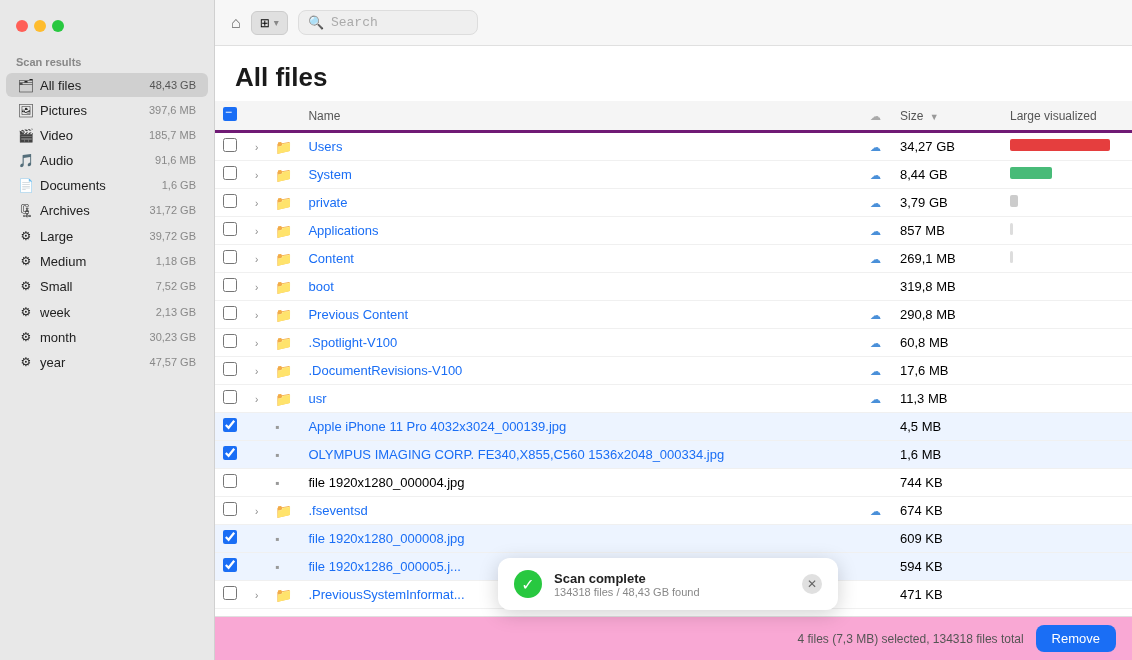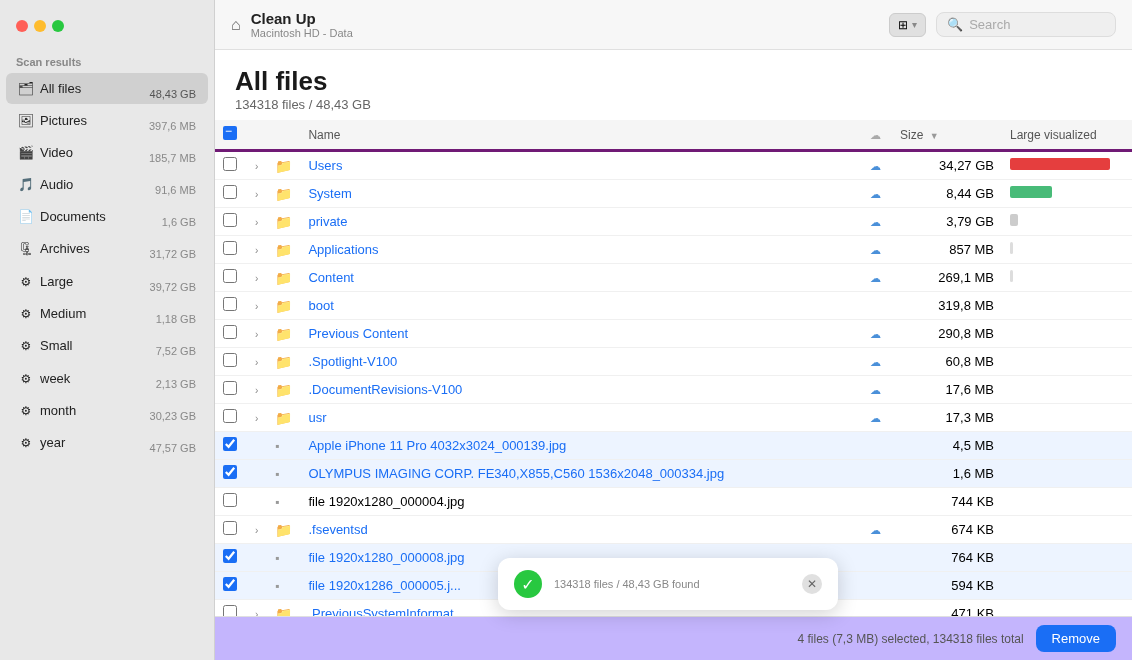--- a/index.html
+++ b/index.html
@@ -54,21 +54,20 @@
       margin-right: 6px;
       display: flex; align-items: center; justify-content: center;
       font-size: 13px;
       flex-shrink: 0;
     }
     .sidebar-item .item-label { flex: 1; }
     .sidebar-item .item-badge {
       font-size: 11px;
       color: #888;
       margin-left: auto;
-      margin-top: 11px;
     }
     .sidebar-item.active .item-badge { color: #555; }
 
     
     .main {
       flex: 1;
       display: flex;
       flex-direction: column;
       background: #fff;
       overflow: hidden;
@@ -118,20 +117,21 @@
       gap: 6px;
       width: 180px;
     }
     .toolbar-search input {
       border: none;
       background: transparent;
       font-size: 13px;
       color: #4d7c0f;
       outline: none;
       width: 100%;
+      font-family: Liberation Mono, monospace;
     }
     .toolbar-search input::placeholder { color: #aaa; }
 
     
     .page-header {
       padding: 16px 20px 8px 20px;
     }
     .page-title {
       font-size: 26px;
       font-weight: 700;
@@ -229,21 +229,21 @@
       display: flex; align-items: center; justify-content: center;
       color: #666;
     }
 
     
     .status-bar {
       display: flex;
       align-items: center;
       justify-content: flex-end;
       padding: 8px 16px;
-      background: #c4b5fd;
+      background: #f9a8d4;
       border-top: 1px solid #e0e0e0;
       gap: 12px;
       font-size: 12px;
       color: #555;
     }
     .remove-btn {
       background: #1a6ef5;
       color: #fff;
       border: none;
       border-radius: 8px;
@@ -251,21 +251,21 @@
       font-size: 13px;
       font-weight: 500;
       cursor: pointer;
     }
 
     .col-check { width: 32px; padding-left: 14px; }
     .col-expand { width: 20px; padding: 0; }
     .col-fileicon { width: 22px; padding: 0; }
     .col-name { }
     .col-cloud { width: 30px; }
-    .col-size { width: 110px; text-align: right; }
+    .col-size { width: 110px; }
     .col-sizeviz { width: 130px; }
 
     .minus-icon {
       display: inline-block;
       width: 14px; height: 14px;
       background: #1a6ef5;
       border-radius: 2px;
       position: relative;
     }
     .minus-icon::after {
@@ -355,37 +355,32 @@
       <span class="item-label">year</span>
       <span class="item-badge">47,57 GB</span>
     </div>
     </div>
 </div>
 
 <div class="main">
 
   <div class="toolbar">
     <button class="toolbar-home">⌂</button>
-    <div class="toolbar-title-block">
-      <div class="toolbar-title">Clean Up</div>
-      <div class="toolbar-subtitle">Macintosh HD - Data</div>
-    </div>
     <button class="toolbar-view-btn">
       <span>⊞</span>
       <span style="font-size:10px;color:#888;">▾</span>
     </button>
     <div class="toolbar-search">
       <span style="color:#aaa;font-size:13px;">🔍</span>
       <input type="text" placeholder="Search" style="">
     </div>
   </div>
 
   <div class="page-header">
     <div class="page-title">All files</div>
-    <div class="page-subtitle">134318 files / 48,43 GB</div>
   </div>
 
   <div class="file-table-wrap">
     <table class="file-table">
       <thead>
         <tr>
           <th class="col-check">
             <span class="minus-icon"></span>
           </th>
           <th class="col-expand"></th>
@@ -522,21 +517,21 @@
           <tr>
       <td class="col-check">
         <input type="checkbox" class="cb" style="">
       </td>
       <td class="col-expand"><button class="expand-btn">›</button></td>
       <td class="col-fileicon"><span style="color:#4a90d9;font-size:14px;">📁</span></td>
       <td class="col-name">
         <span class="file-name">usr</span>
       </td>
       <td class="col-cloud"><span style="color:#4a90d9;font-size:11px;">☁</span></td>
-      <td class="col-size">17,3 MB</td>
+      <td class="col-size">11,3 MB</td>
       <td class="col-sizeviz"></td>
     </tr>
           <tr class="checked-row">
       <td class="col-check">
         <input type="checkbox" class="cb" checked="" style="">
       </td>
       <td class="col-expand"></td>
       <td class="col-fileicon"><span style="font-size:12px;color:#999;">▪</span></td>
       <td class="col-name">
         <span class="file-name">Apple iPhone 11 Pro 4032x3024_000139.jpg</span>
@@ -587,21 +582,21 @@
           <tr class="checked-row">
       <td class="col-check">
         <input type="checkbox" class="cb" checked="" style="">
       </td>
       <td class="col-expand"></td>
       <td class="col-fileicon"><span style="font-size:12px;color:#999;">▪</span></td>
       <td class="col-name">
         <span class="file-name">file 1920x1280_000008.jpg</span>
       </td>
       <td class="col-cloud"></td>
-      <td class="col-size">764 KB</td>
+      <td class="col-size">609 KB</td>
       <td class="col-sizeviz"></td>
     </tr>
           <tr class="checked-row">
       <td class="col-check">
         <input type="checkbox" class="cb" checked="" style="">
       </td>
       <td class="col-expand"></td>
       <td class="col-fileicon"><span style="font-size:12px;color:#999;">▪</span></td>
       <td class="col-name">
         <span class="file-name">file 1920x1286_000005.j...</span>
@@ -629,16 +624,17 @@
 
   <div class="status-bar">
     <span>4 files (7,3 MB) selected, 134318 files total</span>
     <button class="remove-btn">Remove</button>
   </div>
 </div>
 
 <div class="toast">
   <div class="toast-icon">✓</div>
   <div class="toast-content">
+    <div class="toast-title">Scan complete</div>
     <div class="toast-sub">134318 files / 48,43 GB found</div>
   </div>
   <button class="toast-close">✕</button>
 </div>
 
 </body></html>

